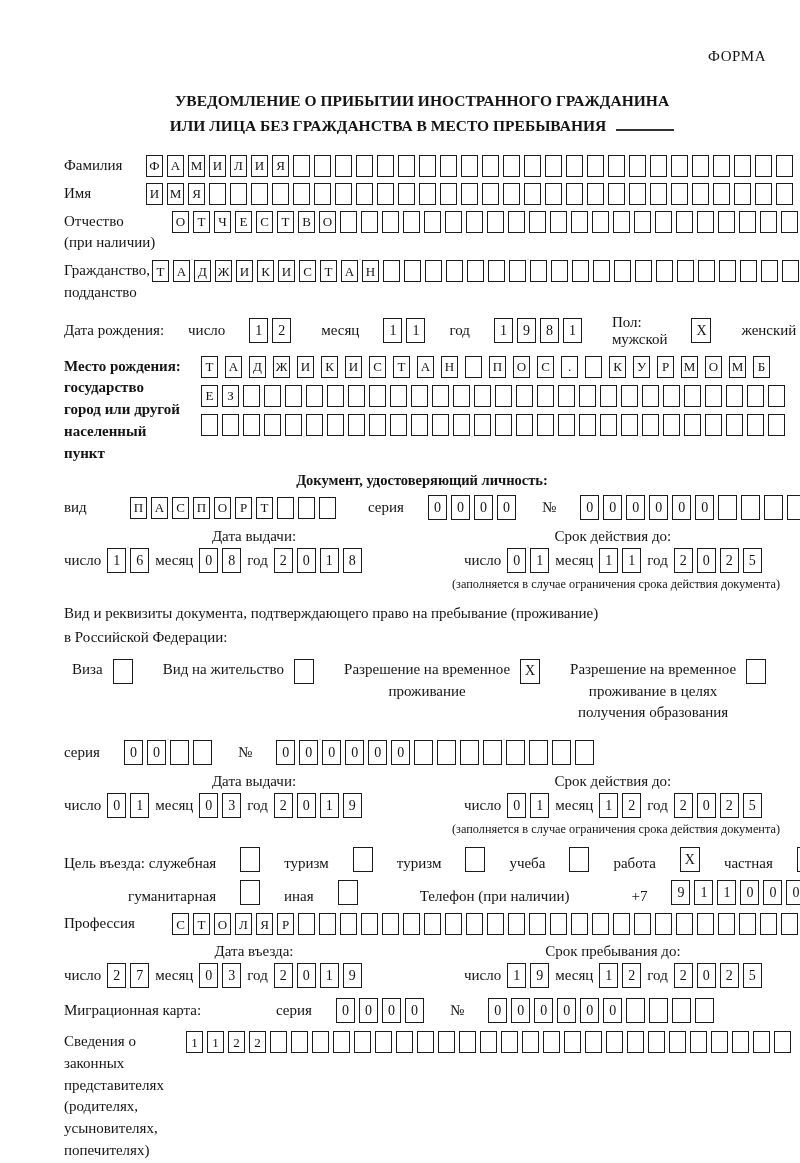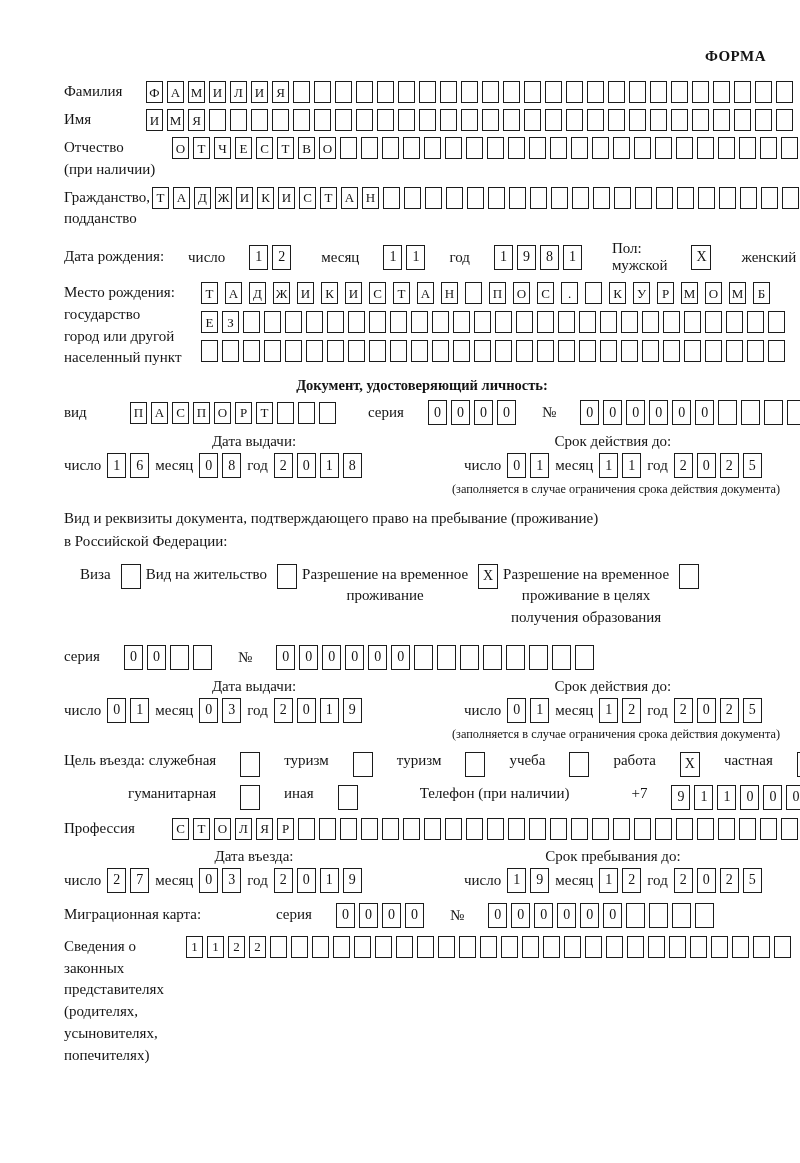--- a/index.html
+++ b/index.html
@@ -3,21 +3,21 @@
 <meta charset="utf-8">
 <style>
   html,body{margin:0;padding:0;background:#fff;}
   body{width:800px;min-height:1163px;font-family:"Liberation Serif","DejaVu Serif",serif;color:#141414;}
   .page{box-sizing:border-box;width:800px;min-height:1163px;padding:30px 20px 30px 64px;}
 
   
   .hdr{width:228px;margin-left:auto;font-size:13.5px;line-height:1.5;}
   .hdr .ln{white-space:pre-line;}
   .hdr .sub{margin-top:4px;}
-  .forma{font-weight:bold;font-size:15px;text-align:right;margin-top:18px;padding-right:14px;letter-spacing:.5px;}
+  .forma{font-weight:normal;font-size:15px;text-align:right;margin-top:18px;padding-right:14px;letter-spacing:.5px;}
 
   
   .title{margin-top:24px;text-align:center;font-weight:bold;font-size:15.5px;line-height:1.6;}
   .blank{display:inline-block;width:58px;border-bottom:2px solid #333;height:12px;margin-left:10px;}
   .sect{margin-top:24px;font-weight:bold;font-size:15px;letter-spacing:.2px;}
 
   
   .frow{display:flex;align-items:flex-start;margin:0 0 6px 0;gap:16px;}
   .lbl{font-size:15px;line-height:1.45;white-space:pre-line;flex:0 0 auto;}
   .boxes{display:inline-flex;gap:4px;flex-wrap:nowrap;}
@@ -34,43 +34,47 @@
   .datecol.left{flex:0 0 380px;}
   .datehead{font-size:15px;text-align:center;margin-bottom:3px;}
   .dateline{display:flex;align-items:center;gap:6px;font-size:15px;}
   .dlbl{font-size:15px;}
   .note{font-size:12.3px;text-align:right;margin:4px 0 10px 0;}
 
   .dochead{text-align:center;font-weight:bold;font-size:14.5px;margin:8px 0 6px 0;}
   .intro{font-size:15px;line-height:1.55;margin:10px 0 4px 0;white-space:pre-line;}
 
   
-  .permits{display:flex;align-items:flex-start;gap:5px;margin:10px 0 16px 16px;}
+  .permits{display:flex;align-items:flex-start;gap:30px;margin:10px 0 16px 8px;}
   .permits .plbl{font-size:15px;line-height:1.45;white-space:pre-line;text-align:center;}
   .pitem{display:flex;align-items:flex-start;gap:10px;}
 
   
-  .purpose{display:flex;align-items:flex-start;gap:24px;font-size:15px;margin-bottom:8px;flex-wrap:nowrap;}
+  .purpose{display:flex;align-items:flex-end;gap:24px;font-size:15px;margin-bottom:8px;flex-wrap:nowrap;}
   .purpose .plbl{white-space:nowrap;}
   .indent1{margin-left:64px;}
 
   .inlinegap{width:14px;flex:0 0 auto;}
-  .w66{width:66px;} .w90{width:92px;} .w72{width:72px;} .w120{width:121px;} .w50{width:50px;}
+  .w66{width:66px;} .w90{width:92px;} .w72{width:72px;} .w120{width:121px;font-weight:bold;} .w50{width:50px;}
   .w105{width:106px;}
   .mr8{margin-right:8px;} .mr14{margin-right:14px;}
   .serlbl{font-size:15px;margin:0 8px 0 16px;}
   .numlbl{font-size:15px;margin:0 8px 0 10px;}
 </style>
 </head>
 <body>
 
 <div class="page">
 
   <div class="forma">ФОРМА</div>
 
+  <div class="title">
+    <div>УВЕДОМЛЕНИЕ О ПРИБЫТИИ ИНОСТРАННОГО ГРАЖДАНИНА</div>
+    <div><span>ИЛИ ЛИЦА БЕЗ ГРАЖДАНСТВА В МЕСТО ПРЕБЫВАНИЯ</span><span class="blank"></span></div>
+  </div>
 
 
   <div style="height:16px"></div>
 
   <div class="frow">
     <span class="lbl w66">Фамилия</span>
     <span class="boxes">
         <span class="box">Ф</span>
         <span class="box">А</span>
         <span class="box">М</span>

